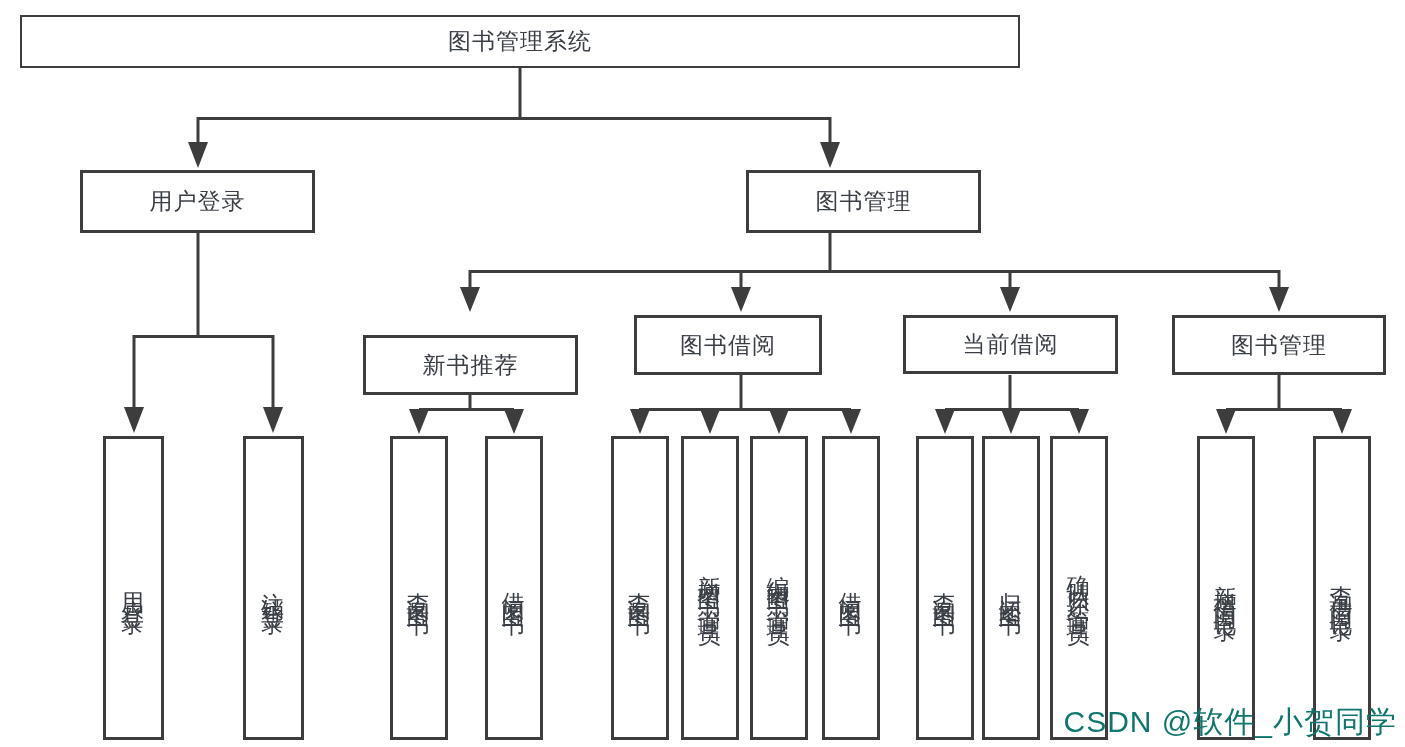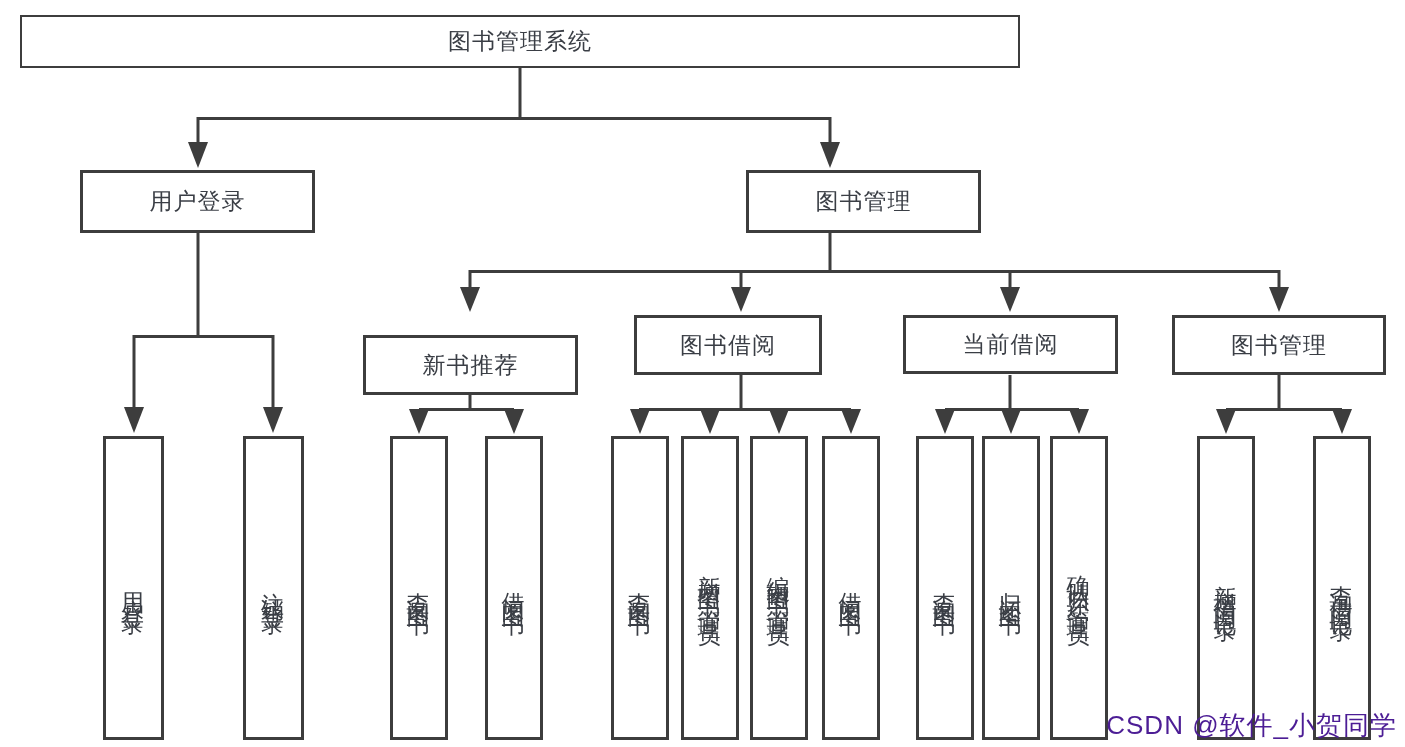--- a/index.html
+++ b/index.html
@@ -34,22 +34,22 @@
   .vbox span {
     writing-mode: vertical-rl;
     text-orientation: mixed;
     letter-spacing: 7px;
     white-space: nowrap;
   }
   .watermark {
     position: absolute;
     right: 8px;
     bottom: 4px;
-    font-size: 26px;
-    color: #4c1d95;
+    font-size: 30px;
+    color: #0f766e;
     letter-spacing: 1px;
     z-index: 5;
   }
 </style>
 </head>
 <body>
 
 <div class="canvas">
 
   <svg class="connectors" viewBox="0 0 1405 747" xmlns="http://www.w3.org/2000/svg">

